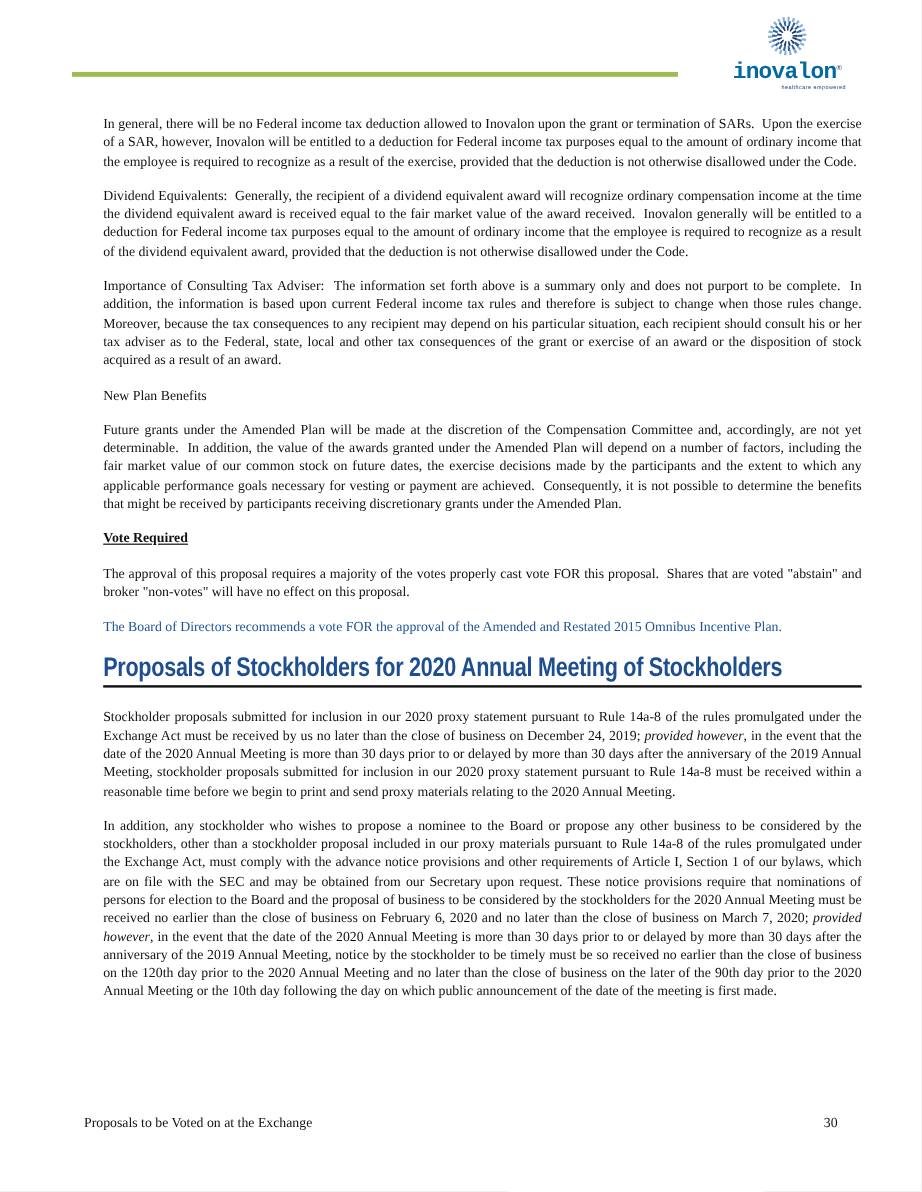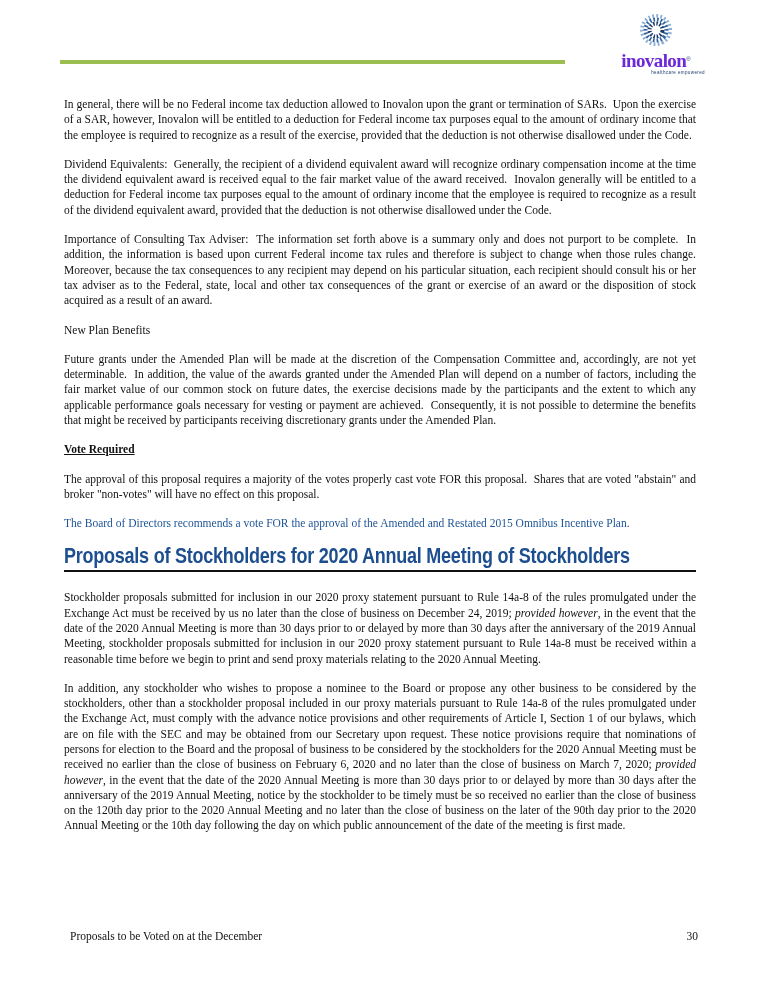--- a/index.html
+++ b/index.html
@@ -14,41 +14,41 @@
   }
 
   
   .logo{
     position:absolute;top:12px;right:56px;width:112px;
     text-align:center;line-height:1;
   }
   .logo .swirl{display:block;margin:0 auto 1px auto;}
   .wordmark-row{white-space:nowrap;}
   .wordmark{
-    font-family:Liberation Serif, serif;
+    font-family:Liberation Mono, monospace;
     font-weight:700;font-size:19px;letter-spacing:-0.6px;
-    color:#6d28d9;
+    color:#0369a1;
   }
   .reg{
     font-family:"Liberation Sans", sans-serif;
     font-size:6px;color:#1b3a6a;vertical-align:super;
   }
   .tagline{
     font-family:"Liberation Sans", sans-serif;
     font-size:4.5px;color:#1b3a6a;letter-spacing:.4px;
     text-align:right;padding-right:7px;margin-top:1px;
   }
   .green-rule{
     position:absolute;top:60px;left:60px;width:505px;height:4px;
     background:#9cbe50;
   }
 
   
   .content{
-    position:absolute;top:97px;left:64px;width:632px;
+    position:absolute;top:97px;left:86px;width:632px;
     font-size:11.5px;line-height:15.3px;
   }
   .content p{margin:0 0 14px 0;}
   .body{
     text-align:justify;
     white-space:pre-wrap;
   }
   .italic-heading{}
   .bold-heading{font-weight:700;text-decoration:underline;}
   .recommendation{
@@ -90,17 +90,17 @@
       <span class="wordmark">inovalon</span><span class="reg">®</span>
     </div>
     <div class="tagline">healthcare empowered</div>
   </div>
 
   <div class="green-rule"></div>
 
   <main class="content" id="doc-body"><p class="body"><span>In general, there will be no Federal income tax deduction allowed to Inovalon upon the grant or termination of SARs.  Upon the exercise of a SAR, however, Inovalon will be entitled to a deduction for Federal income tax purposes equal to the amount of ordinary income that the employee is required to recognize as a result of the exercise, provided that the deduction is not otherwise disallowed under the Code.</span></p><p class="body"><span>Dividend Equivalents:  Generally, the recipient of a dividend equivalent award will recognize ordinary compensation income at the time the dividend equivalent award is received equal to the fair market value of the award received.  Inovalon generally will be entitled to a deduction for Federal income tax purposes equal to the amount of ordinary income that the employee is required to recognize as a result of the dividend equivalent award, provided that the deduction is not otherwise disallowed under the Code.</span></p><p class="body"><span>Importance of Consulting Tax Adviser:  The information set forth above is a summary only and does not purport to be complete.  In addition, the information is based upon current Federal income tax rules and therefore is subject to change when those rules change.  Moreover, because the tax consequences to any recipient may depend on his particular situation, each recipient should consult his or her tax adviser as to the Federal, state, local and other tax consequences of the grant or exercise of an award or the disposition of stock acquired as a result of an award.</span></p><p class="italic-heading"><span>New Plan Benefits</span></p><p class="body"><span>Future grants under the Amended Plan will be made at the discretion of the Compensation Committee and, accordingly, are not yet determinable.  In addition, the value of the awards granted under the Amended Plan will depend on a number of factors, including the fair market value of our common stock on future dates, the exercise decisions made by the participants and the extent to which any applicable performance goals necessary for vesting or payment are achieved.  Consequently, it is not possible to determine the benefits that might be received by participants receiving discretionary grants under the Amended Plan.</span></p><p class="bold-heading"><span>Vote Required</span></p><p class="body"><span>The approval of this proposal requires a majority of the votes properly cast vote FOR this proposal.  Shares that are voted "abstain" and broker "non-votes" will have no effect on this proposal.</span></p><p class="recommendation"><span>The Board of Directors recommends a vote FOR the approval of the Amended and Restated 2015 Omnibus Incentive Plan.</span></p><p class="section-title"><span>Proposals of Stockholders for 2020 Annual Meeting of Stockholders</span></p><div class="title-rule"></div><p class="body"><span>Stockholder proposals submitted for inclusion in our 2020 proxy statement pursuant to Rule 14a-8 of the rules promulgated under the Exchange Act must be received by us no later than the close of business on December 24, 2019; </span><i>provided however</i><span>, in the event that the date of the 2020 Annual Meeting is more than 30 days prior to or delayed by more than 30 days after the anniversary of the 2019 Annual Meeting, stockholder proposals submitted for inclusion in our 2020 proxy statement pursuant to Rule 14a-8 must be received within a reasonable time before we begin to print and send proxy materials relating to the 2020 Annual Meeting.</span></p><p class="body"><span>In addition, any stockholder who wishes to propose a nominee to the Board or propose any other business to be considered by the stockholders, other than a stockholder proposal included in our proxy materials pursuant to Rule 14a-8 of the rules promulgated under the Exchange Act, must comply with the advance notice provisions and other requirements of Article I, Section 1 of our bylaws, which are on file with the SEC and may be obtained from our Secretary upon request. These notice provisions require that nominations of persons for election to the Board and the proposal of business to be considered by the stockholders for the 2020 Annual Meeting must be received no earlier than the close of business on February 6, 2020 and no later than the close of business on March 7, 2020; </span><i>provided however</i><span>, in the event that the date of the 2020 Annual Meeting is more than 30 days prior to or delayed by more than 30 days after the anniversary of the 2019 Annual Meeting, notice by the stockholder to be timely must be so received no earlier than the close of business on the 120th day prior to the 2020 Annual Meeting and no later than the close of business on the later of the 90th day prior to the 2020 Annual Meeting or the 10th day following the day on which public announcement of the date of the meeting is first made.</span></p></main>
 
   <div class="footer">
-    <span>Proposals to be Voted on at the December</span>
+    <span>Proposals to be Voted on at the Exchange</span>
     <span>30</span>
   </div>
 
 </div>
 
 </body></html>

